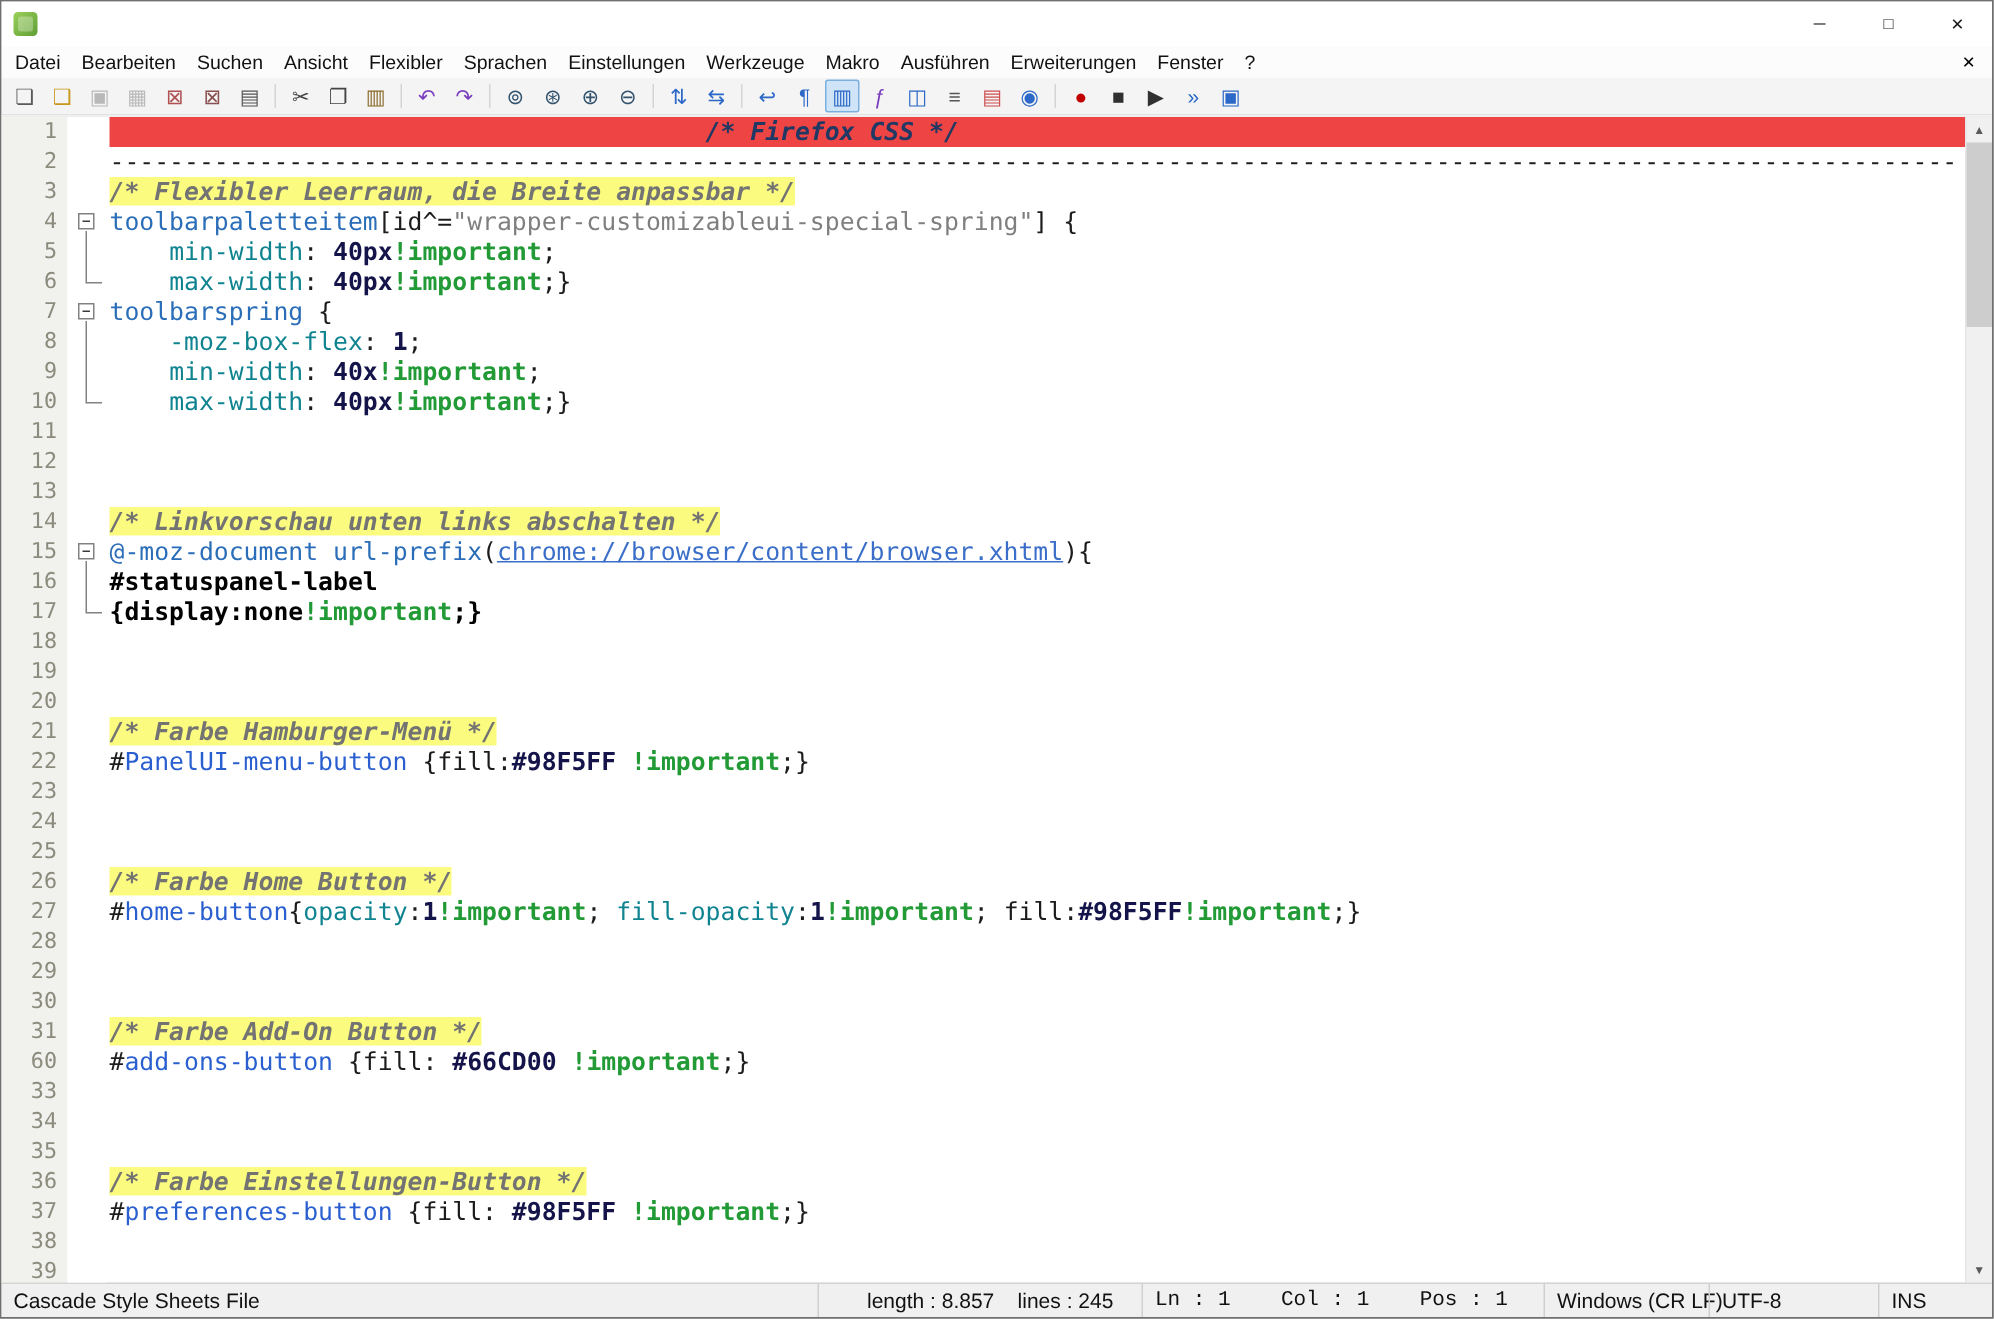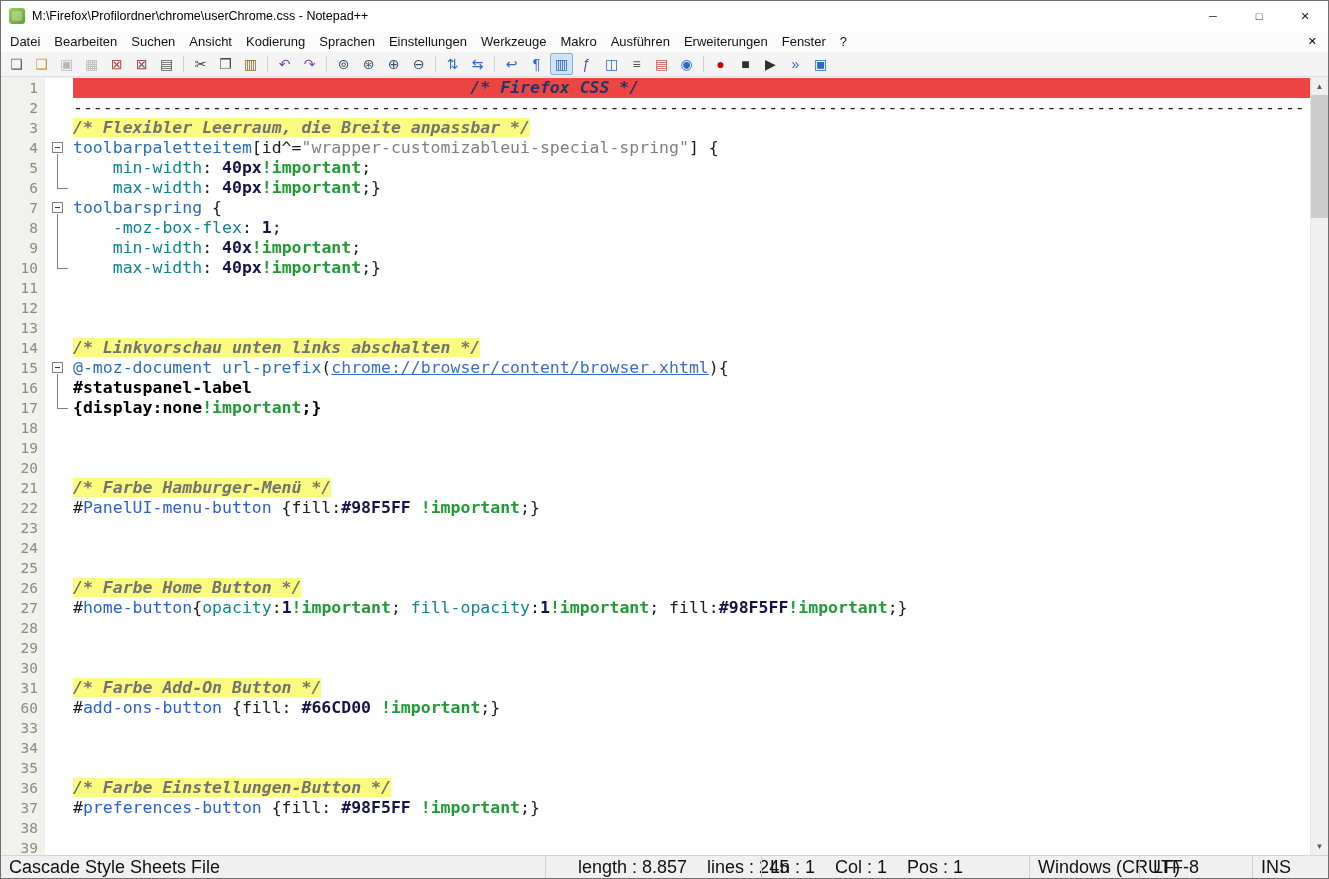--- a/index.html
+++ b/index.html
@@ -54,51 +54,50 @@
   .tk-cmt1{color:#1f3864;font-weight:bold;font-style:italic;}
   .tk-blk{color:#000;font-weight:bold;}
 
   
   .vscroll{flex:0 0 17px;width:17px;background:#f0f0f0;display:flex;flex-direction:column;border-left:1px solid #e6e6e6;}
   .sarrow{height:17px;display:flex;align-items:center;justify-content:center;font-size:8px;color:#5a5a5a;}
   .strack{flex:1;position:relative;}
   .sthumb{position:absolute;left:0;top:0;width:100%;height:123px;background:#cdcdcd;}
 
   
-  .statusbar{flex:0 0 22px;background:#f0f0f0;border-top:1px solid #d4d4d4;display:flex;align-items:stretch;font-size:18px;color:#111;white-space:pre;}
+  .statusbar{flex:0 0 22px;background:#f0f0f0;border-top:1px solid #d4d4d4;display:flex;align-items:stretch;font-size:14px;color:#111;white-space:pre;}
   .sb{padding:0 8px;display:flex;align-items:center;box-sizing:border-box;}
   .sb-doctype{flex:1;}
   .sb-len{width:216px;border-left:1px solid #cfcfcf;padding-left:32px;}
-  .sb-pos{width:268px;border-left:1px solid #cfcfcf;}
+  .sb-pos{width:268px;border-left:1px solid #cfcfcf;font-family:Liberation Mono, monospace;}
   .sb-eol{width:110px;border-left:1px solid #cfcfcf;}
   .sb-enc{width:102px;border-left:1px solid #cfcfcf;}
   .sb-ins{width:76px;border-left:1px solid #cfcfcf;margin-left:11px;}
 </style>
 </head>
 <body>
 
 <div class="window">
 
   <div class="titlebar">
     <div class="app-icon"></div>
-    <div class="title">M:\Firefox\Profilordner\chrome\userChrome.css - Notepad++</div>
     <div class="wcontrols">
         <div class="wbtn">─</div>
         <div class="wbtn">□</div>
         <div class="wbtn">✕</div>
       </div>
   </div>
 
   <div class="menubar">
     <div class="menu-items">
         <div class="menu-item">Datei</div>
         <div class="menu-item">Bearbeiten</div>
         <div class="menu-item">Suchen</div>
         <div class="menu-item">Ansicht</div>
-        <div class="menu-item">Kodierung</div>
+        <div class="menu-item">Flexibler</div>
         <div class="menu-item">Sprachen</div>
         <div class="menu-item">Einstellungen</div>
         <div class="menu-item">Werkzeuge</div>
         <div class="menu-item">Makro</div>
         <div class="menu-item">Ausführen</div>
         <div class="menu-item">Erweiterungen</div>
         <div class="menu-item">Fenster</div>
         <div class="menu-item">?</div>
       </div>
     <div class="menu-close">✕</div>

